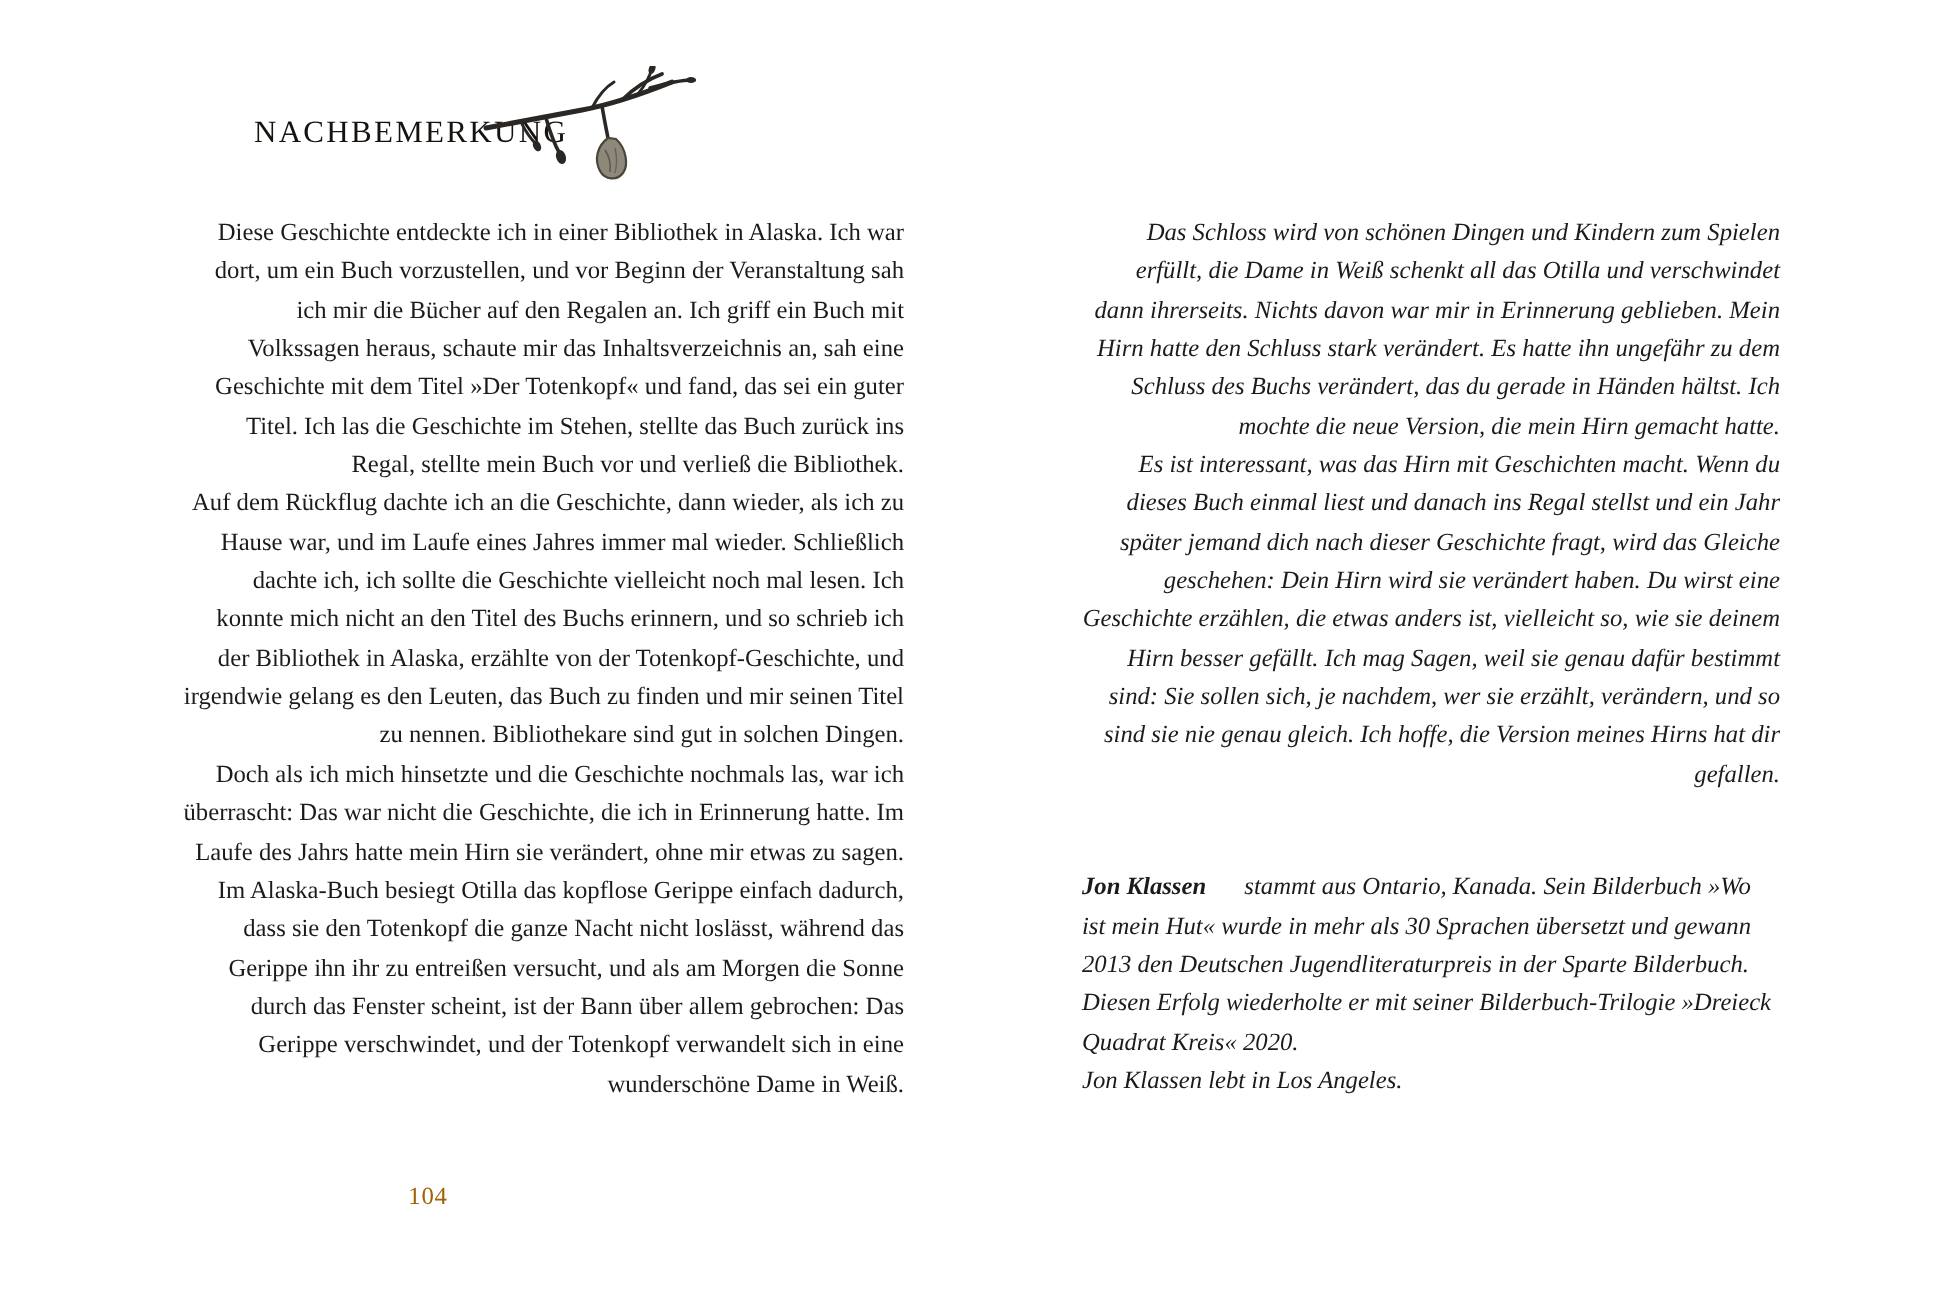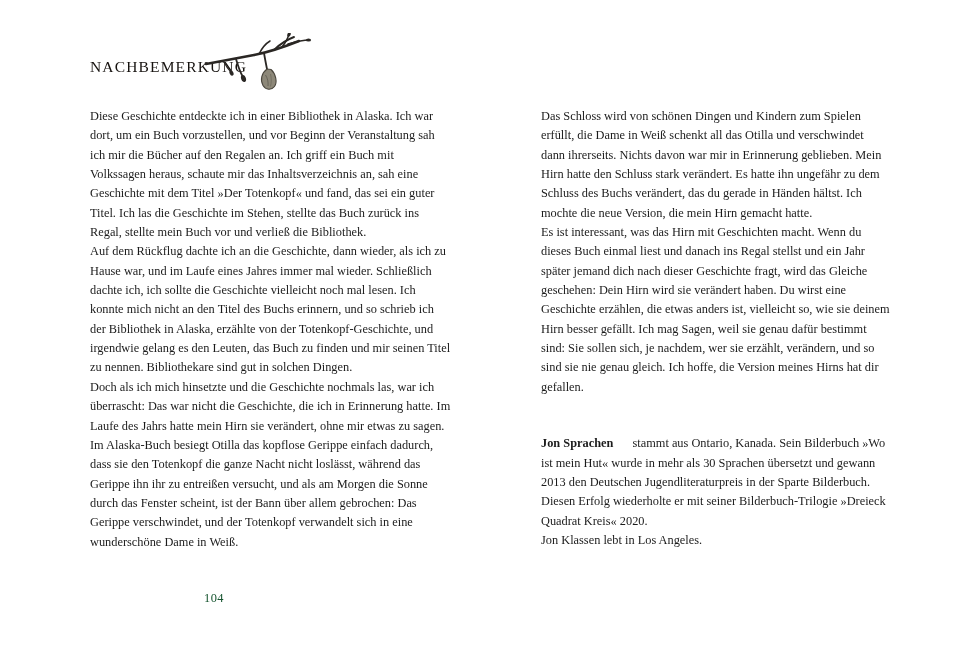--- a/index.html
+++ b/index.html
@@ -29,26 +29,28 @@
     box-sizing: border-box;
     height: 648px;
   }
   .page-left {
     width: 485px;
     padding: 0 33px 0 90px;
   }
   .page-right {
     width: 485px;
     padding: 0 80px 0 56px;
+    font-style: italic;
   }
 
   
   .head-block {
     position: relative;
     height: 96px;
+    margin-left: 37px;
   }
   .chapter-title {
     position: absolute;
     left: 0;
     top: 58px;
     font-family: "Liberation Serif", "DejaVu Serif", serif;
     font-size: 15.5px;
     letter-spacing: 1.15px;
     font-weight: 400;
     color: #16120f;
@@ -60,21 +62,21 @@
     top: 33px;
     width: 112px;
     height: 58px;
     pointer-events: none;
   }
 
   
   .col-text {
     font-size: 12.35px;
     line-height: 19.35px;
-    text-align: left;
+    text-align: right;
     color: #1b1b1b;
     -webkit-font-smoothing: antialiased;
   }
   .col-text p {
     margin: 0;
   }
   .page-left .col-text { padding-top: 11px; }
   .page-right .col-text { padding-top: 107px; }
 
   .bio {
@@ -89,21 +91,21 @@
 
   
   .folio {
     position: absolute;
     bottom: 42px;
     left: 0;
     right: 0;
     text-align: center;
     font-size: 12.4px;
     letter-spacing: 0.4px;
-    color: #14532d;
+    color: #a16207;
   }
   .page-left .folio { padding-right: 57px; }
   .page-right .folio { padding-right: 24px; }
 </style>
 </head>
 <body>
 
 <div class="spread">
 
   <div class="page page-left">
@@ -153,19 +155,19 @@
   </div>
 
   <div class="page page-right">
 
     <div class="col-text">
       <p style="white-space: pre-line;">Das Schloss wird von schönen Dingen und Kindern zum Spielen erfüllt, die Dame in Weiß schenkt all das Otilla und verschwindet dann ihrerseits. Nichts davon war mir in Erinnerung geblieben. Mein Hirn hatte den Schluss stark verändert. Es hatte ihn ungefähr zu dem Schluss des Buchs verändert, das du gerade in Händen hältst. Ich mochte die neue Version, die mein Hirn gemacht hatte.
 Es ist interessant, was das Hirn mit Geschichten macht. Wenn du dieses Buch einmal liest und danach ins Regal stellst und ein Jahr später jemand dich nach dieser Geschichte fragt, wird das Gleiche geschehen: Dein Hirn wird sie verändert haben. Du wirst eine Geschichte erzählen, die etwas anders ist, vielleicht so, wie sie deinem Hirn besser gefällt. Ich mag Sagen, weil sie genau dafür bestimmt sind: Sie sollen sich, je nachdem, wer sie erzählt, verändern, und so sind sie nie genau gleich. Ich hoffe, die Version meines Hirns hat dir gefallen.</p>
     </div>
 
     <div class="bio">
-      <span class="name">Jon Sprachen</span><span style="white-space: pre-line; margin-left: 16px;"> stammt aus Ontario, Kanada. Sein Bilderbuch »Wo ist mein Hut« wurde in mehr als 30 Sprachen übersetzt und gewann 2013 den Deutschen Jugendliteraturpreis in der Sparte Bilderbuch. Diesen Erfolg wiederholte er mit seiner Bilderbuch-Trilogie »Dreieck Quadrat Kreis« 2020.
+      <span class="name">Jon Klassen</span><span style="white-space: pre-line; margin-left: 16px;"> stammt aus Ontario, Kanada. Sein Bilderbuch »Wo ist mein Hut« wurde in mehr als 30 Sprachen übersetzt und gewann 2013 den Deutschen Jugendliteraturpreis in der Sparte Bilderbuch. Diesen Erfolg wiederholte er mit seiner Bilderbuch-Trilogie »Dreieck Quadrat Kreis« 2020.
 Jon Klassen lebt in Los Angeles.</span>
     </div>
 
   </div>
 
 </div>
 
 </body></html>

